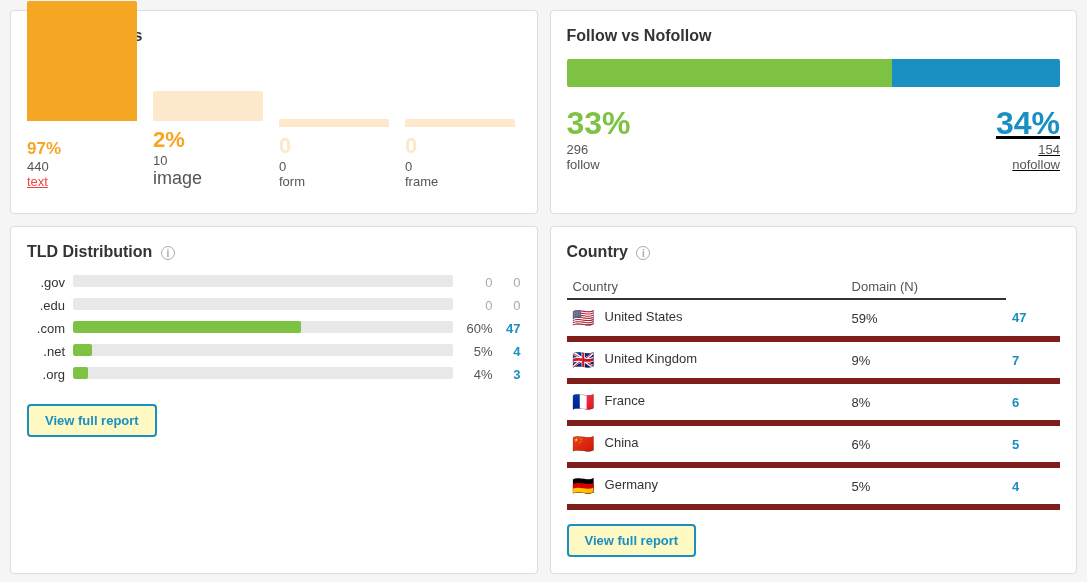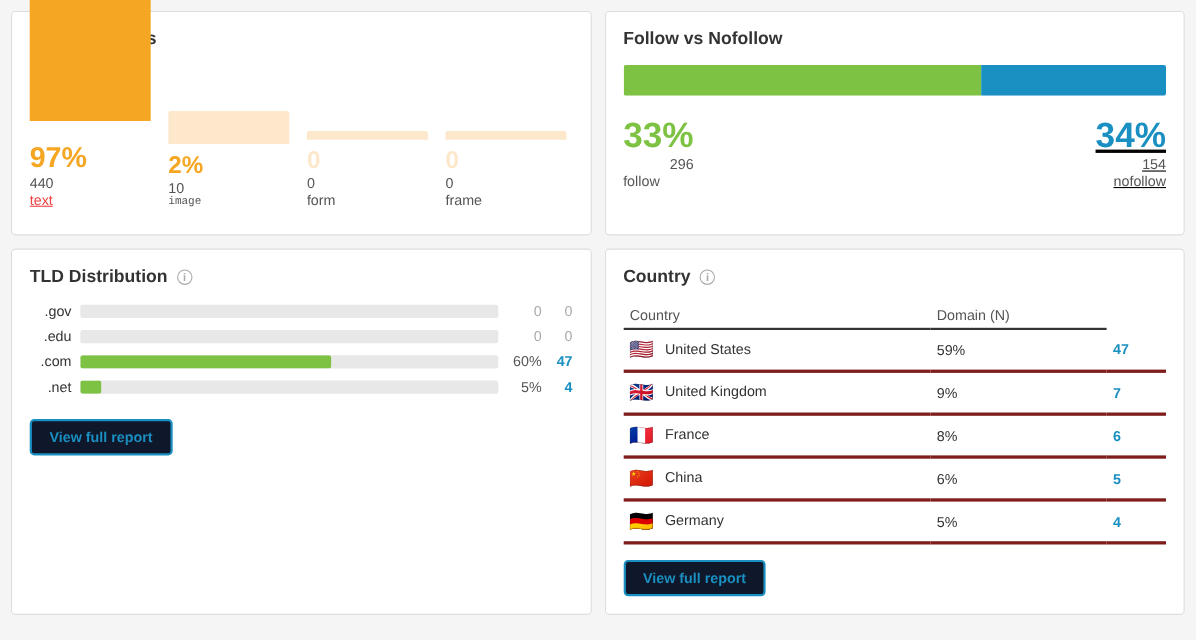--- a/index.html
+++ b/index.html
@@ -68,33 +68,31 @@
     }
     .follow-stat-pct {
       font-size: 32px;
       font-weight: bold;
     }
     .follow-pct-green { color: #7dc242; }
     .follow-pct-blue { color: #1a8fc1; }
     .follow-stat-count {
       font-size: 13px;
       color: #555;
-      text-align: right;
     }
     .follow-stat-label {
       font-size: 13px;
       color: #555;
     }
     .follow-left, .follow-right {
       display: flex;
       flex-direction: column;
     }
     .tld-row {
       display: flex;
-      align-items: center;
       margin-bottom: 8px;
       gap: 8px;
     }
     .tld-label {
       width: 38px;
       font-size: 13px;
       color: #333;
       text-align: right;
       flex-shrink: 0;
     }
@@ -125,21 +123,21 @@
       text-align: right;
       flex-shrink: 0;
       font-weight: bold;
     }
     .tld-num-zero {
       color: #aaa;
       font-weight: normal;
     }
     .view-full-btn {
       margin-top: 14px;
-      background: #0f172a;
+      background: #fef9c3;
       border: 2px solid #1a8fc1;
       color: #1a8fc1;
       font-size: 13px;
       font-weight: bold;
       padding: 7px 16px;
       border-radius: 4px;
       cursor: pointer;
     }
 
     
@@ -153,21 +151,21 @@
       font-weight: normal;
       padding: 4px 6px;
       border-bottom: 2px solid #333;
       text-align: left;
     }
     .country-table th.right { }
     .country-table td {
       font-size: 13px;
       color: #333;
       padding: 7px 6px;
-      border-bottom: 3px solid #7f1d1d;
+      border-bottom: 6px solid #7f1d1d;
     }
     .country-table td.right { text-align: left; }
     .country-table td.blue { color: #1a8fc1; font-weight: bold; }
     .flag-emoji {
       font-size: 18px;
       margin-right: 6px;
       vertical-align: middle;
     }
     .info-icon {
       display: inline-block;
@@ -189,31 +187,31 @@
 
 <div class="dashboard">
 
   <div class="card">
     <div class="card-title">Backlink Types</div>
     <div class="backlink-bars" id="backlink-bars">
         <div class="bar-column">
       <div style="flex:1; display:flex; align-items:flex-end; width:110px;">
         <div class="bar-rect" style="height:120px; background:#f5a623;"></div>
       </div>
-      <span style="font-size:26px; font-weight:bold; color:#f5a623; margin-top:18px;">97%</span>
+      <span style="font-size:17px; font-weight:bold; color:#f5a623; margin-top:18px;">97%</span>
       <span style="font-size:13px; color:#555;">440</span>
       <span style="font-size:13px; color:#ef4444;text-decoration:underline;">text</span>
     </div>
         <div class="bar-column">
       <div style="flex:1; display:flex; align-items:flex-end; width:110px;">
         <div class="bar-rect" style="height:30px; background:#fde8cc;"></div>
       </div>
       <span style="font-size:22px; font-weight:bold; color:#f5a623; margin-top:6px;">2%</span>
       <span style="font-size:13px; color:#555;">10</span>
-      <span style="font-size:10px; color:#555;font-family:Liberation Mono, monospace;">image</span>
+      <span style="font-size:18px; color:#555;">image</span>
     </div>
         <div class="bar-column">
       <div style="flex:1; display:flex; align-items:flex-end; width:110px;">
         <div class="bar-rect" style="height:8px; background:#fde8cc;"></div>
       </div>
       <span style="font-size:22px; font-weight:bold; color:#fde8cc; margin-top:6px;">0</span>
       <span style="font-size:13px; color:#555;">0</span>
       <span style="font-size:13px; color:#555;">form</span>
     </div>
         <div class="bar-column">
@@ -277,20 +275,28 @@
       <span class="tld-pct">60%</span>
       <span class="tld-num">47</span>
     </div>
         <div class="tld-row">
       <span class="tld-label">.net</span>
       <div class="tld-bar-bg">
         <div class="tld-bar-fill tld-bar-green" style="width:5%;"></div>
       </div>
       <span class="tld-pct">5%</span>
       <span class="tld-num">4</span>
+    </div>
+        <div class="tld-row">
+      <span class="tld-label">.org</span>
+      <div class="tld-bar-bg">
+        <div class="tld-bar-fill tld-bar-green" style="width:4%;"></div>
+      </div>
+      <span class="tld-pct">4%</span>
+      <span class="tld-num">3</span>
     </div>
       </div>
     <button class="view-full-btn">View full report</button>
   </div>
 
   <div class="card">
     <div class="card-title">
       <span>Country</span>
       <span class="info-icon">i</span>
     </div>

